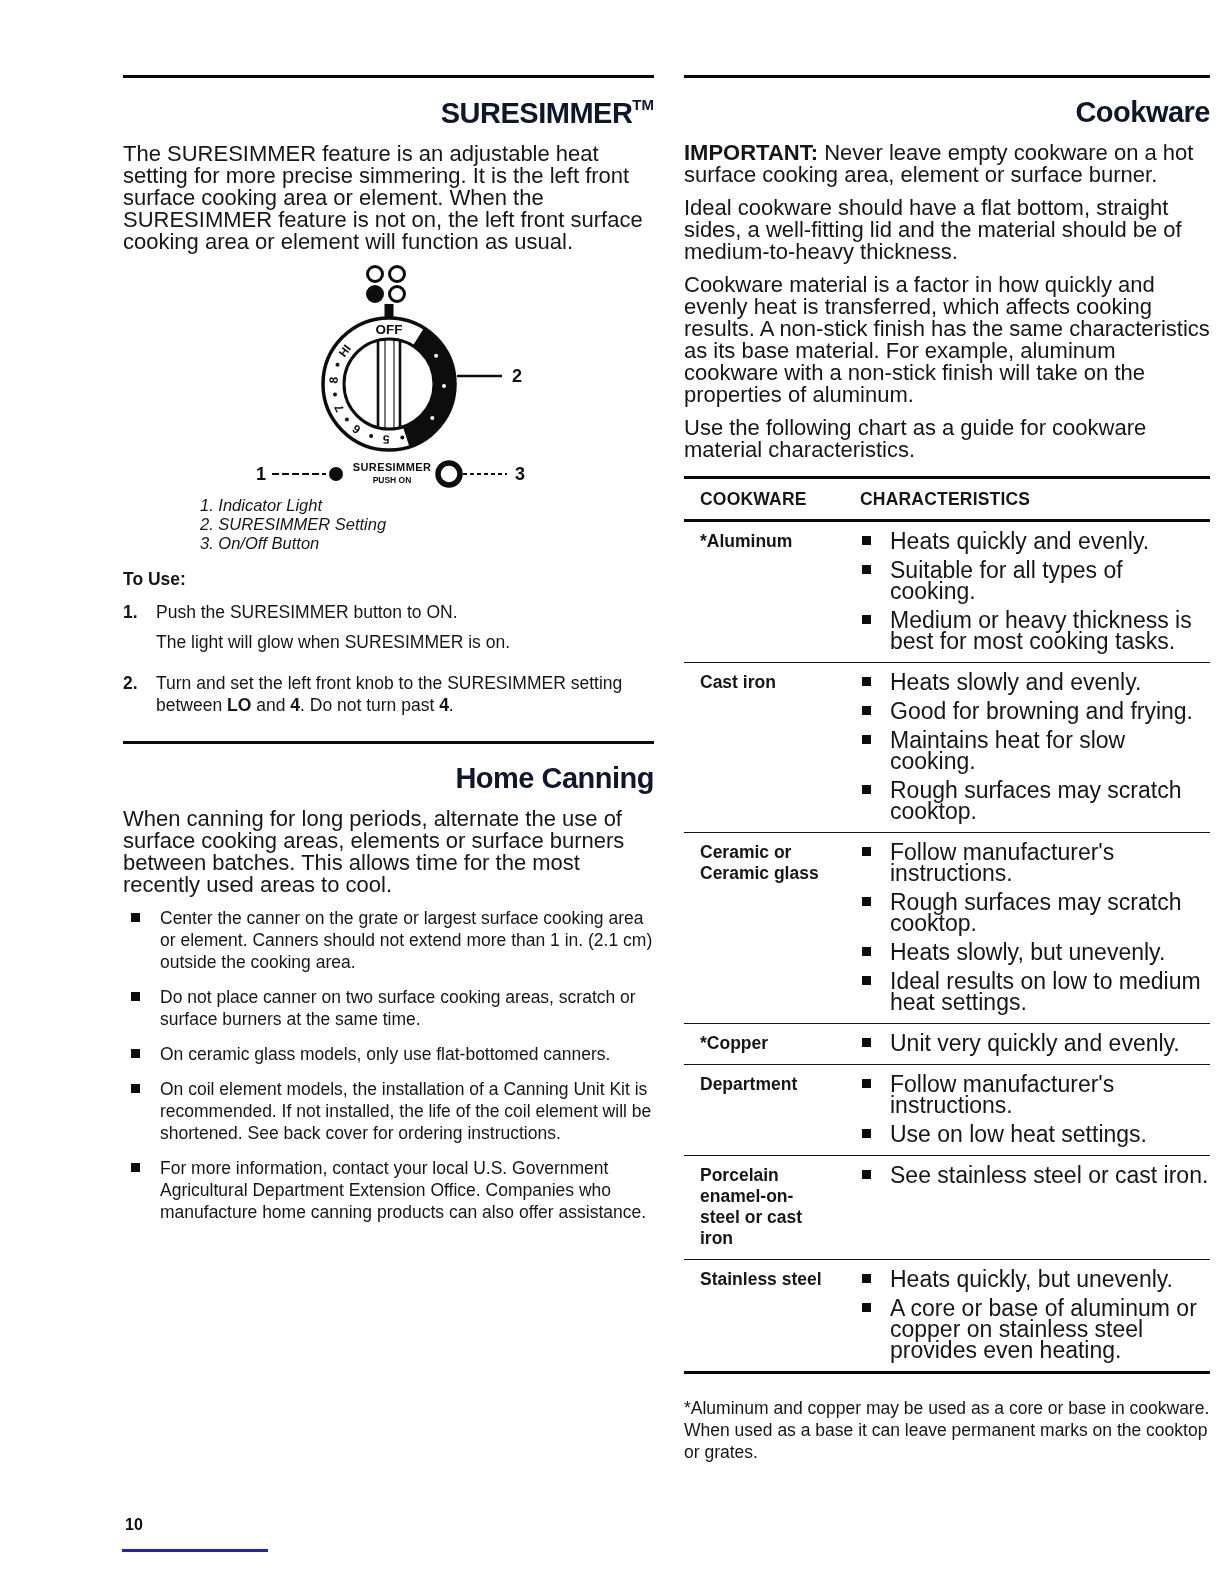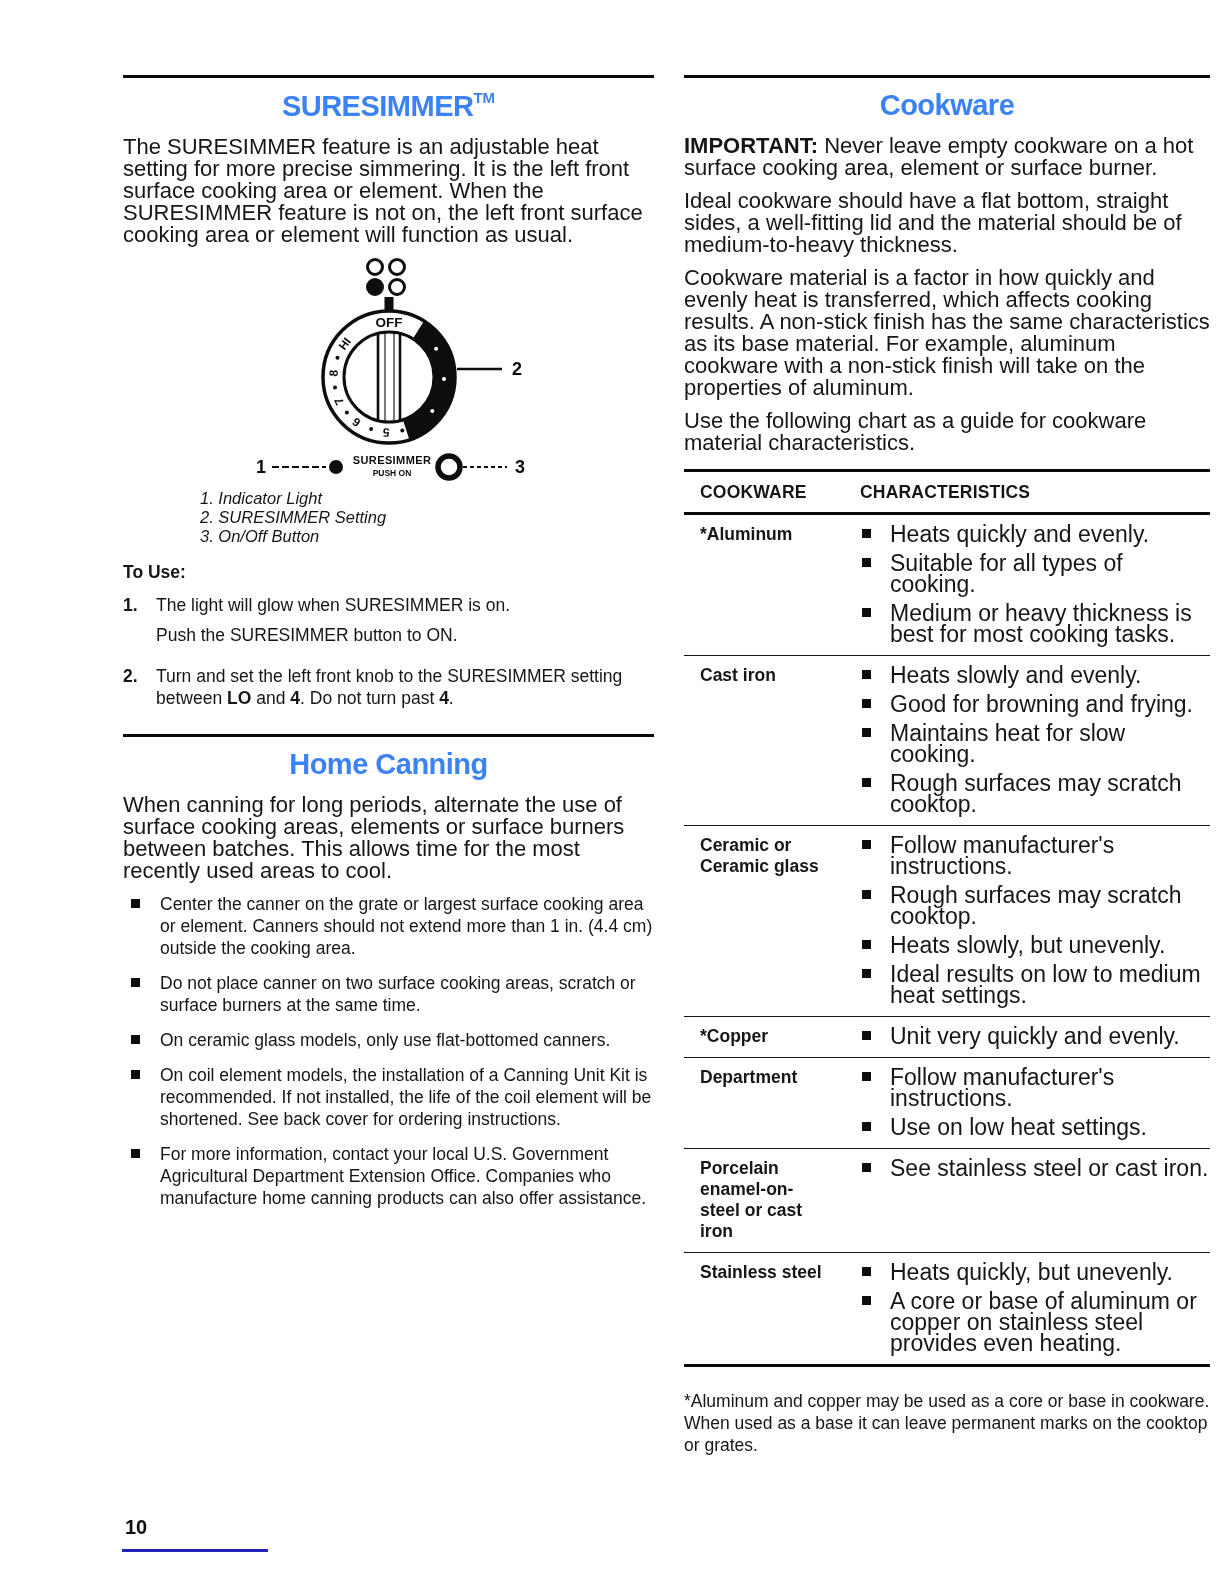--- a/index.html
+++ b/index.html
@@ -4,22 +4,22 @@
 <style>
   html,body{margin:0;padding:0;background:#e8e8e8;}
   .page{
     position:relative;width:1224px;height:1584px;background:#ffffff;
     font-family:"Liberation Sans", sans-serif;color:#161616;overflow:hidden;
   }
   .col{position:absolute;top:75px;border-top:3px solid #0a0a0a;}
   .col-left{left:123px;width:531px;}
   .col-right{left:684px;width:526px;}
   h1.section-title{
-    font-size:29px;font-weight:700;text-align:center;
-    margin:11px 0 13px 0;letter-spacing:-0.5px;color:#3b82f6;
+    font-size:29px;font-weight:700;text-align:right;
+    margin:18px 0 13px 0;letter-spacing:-0.5px;color:#0f172a;
   }
   h1 sup{font-size:15px;vertical-align:13px;letter-spacing:0;}
   p.body{font-size:22px;line-height:22px;margin:0 0 11px 0;}
   .bold{font-weight:700;}
   
   .diagram{width:370px;margin:2px auto 0 auto;display:block;}
   .diagram text{font-family:"Liberation Sans", sans-serif;fill:#0d0d0d;}
   .captions{margin:4px 0 0 77px;font-style:italic;font-size:16.5px;line-height:19px;}
   
   .to-use{font-size:17.5px;font-weight:700;margin:16px 0 4px 0;}
@@ -36,21 +36,21 @@
   .thead div{font-size:17.5px;font-weight:700;letter-spacing:0.2px;}
   .thead .h1c{padding-left:16px;}
   .trow{display:grid;grid-template-columns:176px 1fr;padding:9px 0 10px 0;border-top:1.5px solid #141414;}
   .trow:first-of-type{border-top:none;}
   .tname{font-size:17.5px;line-height:21px;font-weight:700;padding-left:16px;white-space:pre-line;}
   .titem{position:relative;padding-left:30px;font-size:23px;line-height:21px;margin-bottom:8px;}
   .titem:last-child{margin-bottom:0;}
   .titem .sq{left:2px;top:5px;}
   .footnote{font-size:17.5px;line-height:22px;margin-top:23px;}
   
-  .page-num{position:absolute;left:125px;top:1516px;font-size:20px;font-weight:700;color:#0d0d0d;}
+  .page-num{position:absolute;left:125px;top:1516px;font-size:16px;font-weight:700;color:#0d0d0d;}
   .page-num-rule{position:absolute;left:122px;top:1549px;width:146px;height:3px;}
 </style>
 </head>
 <body>
 
 <div class="page">
 
   <div class="col col-left">
 
     <h1 class="section-title"><span>SURESIMMER</span><sup>TM</sup></h1>
@@ -120,39 +120,39 @@
       <div>1. Indicator Light</div>
       <div>2. SURESIMMER Setting</div>
       <div>3. On/Off Button</div>
     </div>
 
     <div class="to-use">To Use:</div>
     <div id="steps">
         <div class="step">
           <span class="step-num">1.</span>
           <div class="step-body">
+            <p><span>Push the SURESIMMER button to ON.</span></p>
             <p><span>The light will glow when SURESIMMER is on.</span></p>
-            <p><span>Push the SURESIMMER button to ON.</span></p>
           </div>
         </div>
         <div class="step">
           <span class="step-num">2.</span>
           <div class="step-body">
             <p><span>Turn and set the left front knob to the SURESIMMER setting between </span><span class="bold">LO</span><span> and </span><span class="bold">4</span><span>. Do not turn past </span><span class="bold">4</span><span>.</span></p>
           </div>
         </div>
       </div>
 
     <hr class="section-rule">
 
     <h1 class="section-title">Home Canning</h1>
     <p class="body">When canning for long periods, alternate the use of surface cooking areas, elements or surface burners between batches. This allows time for the most recently used areas to cool.</p>
 
     <div>
-      <div class="bullet-item"><span class="sq"></span><span>Center the canner on the grate or largest surface cooking area or element. Canners should not extend more than 1 in. (4.4 cm) outside the cooking area.</span></div>
+      <div class="bullet-item"><span class="sq"></span><span>Center the canner on the grate or largest surface cooking area or element. Canners should not extend more than 1 in. (2.1 cm) outside the cooking area.</span></div>
       <div class="bullet-item"><span class="sq"></span><span>Do not place canner on two surface cooking areas, scratch or surface burners at the same time.</span></div>
       <div class="bullet-item"><span class="sq"></span><span>On ceramic glass models, only use flat-bottomed canners.</span></div>
       <div class="bullet-item"><span class="sq"></span><span>On coil element models, the installation of a Canning Unit Kit is recommended. If not installed, the life of the coil element will be shortened. See back cover for ordering instructions.</span></div>
       <div class="bullet-item"><span class="sq"></span><span>For more information, contact your local U.S. Government Agricultural Department Extension Office. Companies who manufacture home canning products can also offer assistance.</span></div>
     </div>
   </div>
 
   <div class="col col-right">
 
     <h1 class="section-title">Cookware</h1>

